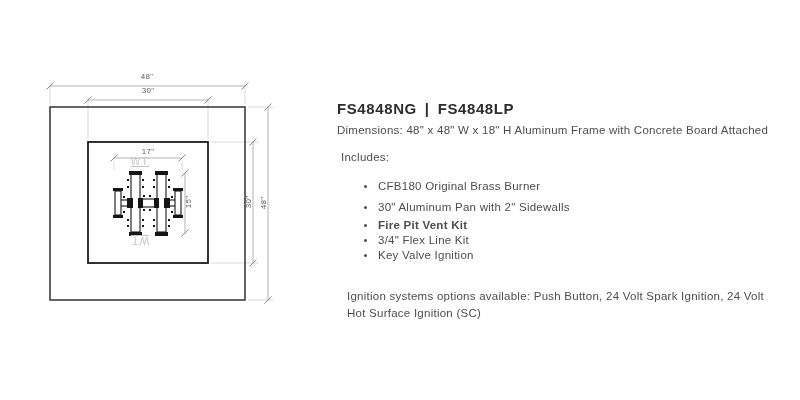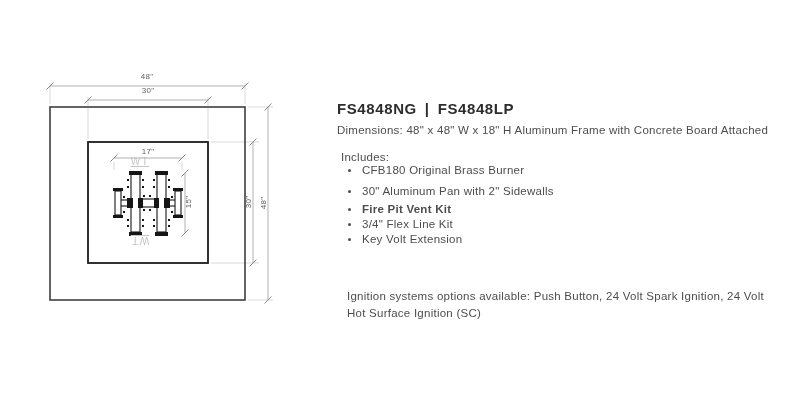--- a/index.html
+++ b/index.html
@@ -39,21 +39,21 @@
   .info { position:absolute; left:337px; top:0; width:460px; height:400px; }
   .title {
     position:absolute; top:100px; left:0; margin:0;
     font-size:15px; font-weight:bold; letter-spacing:0.6px;
     color:var(--title-color,#2d2d2d); white-space:nowrap;
   }
   .title .sep { margin:0 8px; font-weight:bold; }
   .body-text { font-size:11.5px; letter-spacing:0.25px; }
   .dims-line      { position:absolute; top:124px; left:0; margin:0; white-space:nowrap; }
   .includes-label { position:absolute; top:147px; left:0; margin:4px; }
-  .includes-list  { position:absolute; top:164px; left:0; margin:0; padding:0; list-style:none; }
+  .includes-list  { position:absolute; top:164px; left:0; margin:16px; padding:0; list-style:none; }
   .includes-list li {
     position:relative; padding-left:25px; line-height:13px;
     font-size:11.5px; letter-spacing:0.25px; white-space:nowrap;
   }
   .includes-list li:nth-child(1){ margin-bottom:8px; }
   .includes-list li:nth-child(2){ margin-bottom:5px; }
   .includes-list li:nth-child(3){ margin-bottom:2px;font-weight:bold; }
   .includes-list li:nth-child(4){ margin-bottom:2px; }
   .dot {
     position:absolute; left:11px; top:5px; width:3px; height:3px;
@@ -195,21 +195,21 @@
       <li>
         <span class="dot"></span>
         <span>Fire Pit Vent Kit</span>
       </li>
       <li>
         <span class="dot"></span>
         <span>3/4" Flex Line Kit</span>
       </li>
       <li>
         <span class="dot"></span>
-        <span>Key Volt Extension</span>
+        <span>Key Valve Ignition</span>
       </li>
     </ul>
 
     <p class="ignition body-text">
       <span class="ign-line">Ignition systems options available: Push Button, 24 Volt Spark Ignition, 24 Volt</span>
       <span class="ign-line">Hot Surface Ignition (SC)</span>
     </p>
   </div>
 </div>
 

